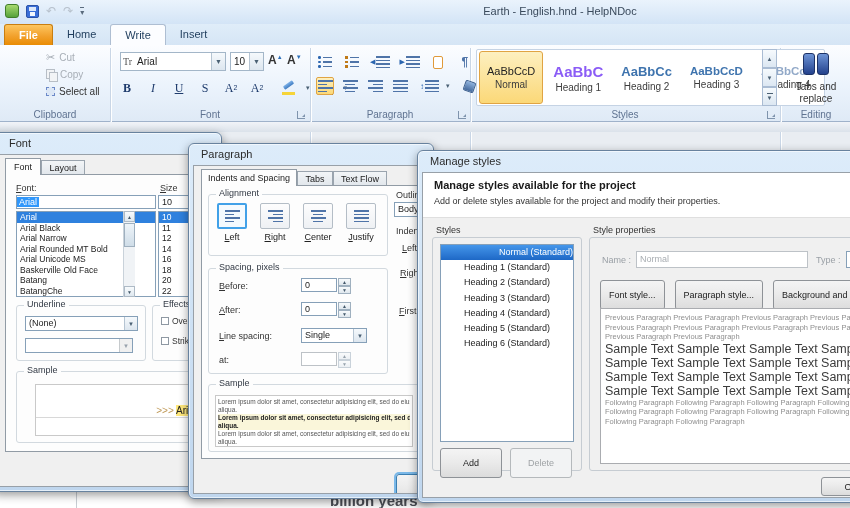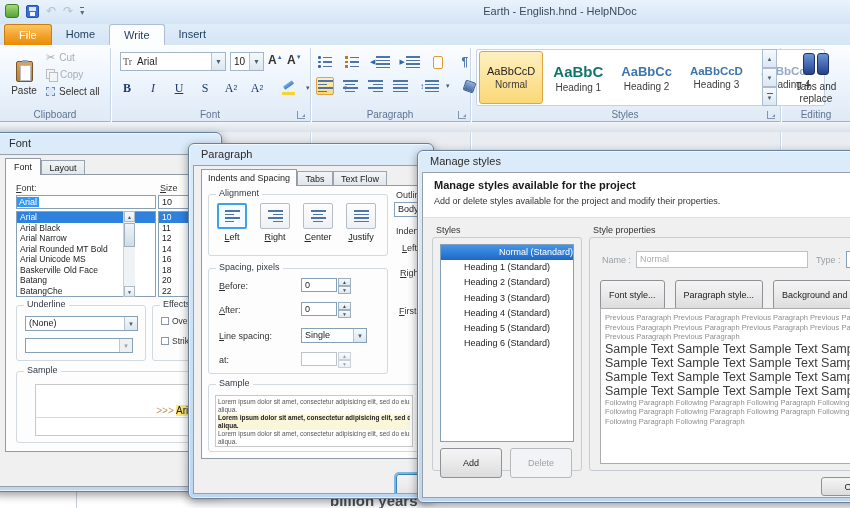--- a/index.html
+++ b/index.html
@@ -15,21 +15,21 @@
   .save-ic:before{content:"";position:absolute;left:2px;top:1px;width:7px;height:4px;background:#dce8fa;}
   .save-ic:after{content:"";position:absolute;left:3px;bottom:1px;width:5px;height:4px;background:#f4f8fd;}
   .undo-ic,.redo-ic{font-size:12px;line-height:12px;color:#b7c1cc;}
   .qat-drop{font-size:8px;color:#5a6b7d;border-top:1px solid #5a6b7d;line-height:7px;padding-top:1px;}
   #win-title{position:absolute;left:420px;top:5px;width:280px;text-align:center;font-size:11px;color:#3a4a5c;}
 
   
   #tabstrip{position:absolute;left:0;top:24px;width:850px;height:21px;background:linear-gradient(#e0edf9,#d5e5f5);}
   #tabstrip{display:flex;align-items:flex-end;padding-left:4px;}
   .rtab{height:21px;line-height:21px;padding:0 14px;font-size:11px;color:#1e3c5c;border-radius:3px 3px 0 0;}
-  .rtab.file{background:linear-gradient(#fdc65f,#f2a12d 55%,#e98c04);color:#fff;font-weight:normal;border:1px solid #c97e10;border-bottom:none;}
+  .rtab.file{background:linear-gradient(#fdc65f,#f2a12d 55%,#e98c04);color:#fff;font-weight:bold;border:1px solid #c97e10;border-bottom:none;}
   .rtab.active{background:#fcfdff;border:1px solid #aebed2;border-bottom:none;color:#1e3c5c;}
 
   
   #ribbon{position:absolute;left:0;top:45px;width:850px;height:77px;background:linear-gradient(#fcfdff,#ebf3fc 55%,#dfeaf6);border-bottom:1px solid #9fb2ca;}
   .vsep{position:absolute;top:3px;height:112px;width:1px;background:#c9d6e6;box-shadow:1px 0 0 #ffffff;}
   .gl{position:absolute;top:64px;height:13px;text-align:center;font-size:10px;color:#5f7391;}
   .launcher{position:absolute;top:66px;width:8px;height:8px;border-left:1px solid #7f94ad;border-bottom:1px solid #7f94ad;}
   .launcher:after{content:"";position:absolute;right:0;bottom:1px;width:0;height:0;border-top:3px solid transparent;border-left:3px solid transparent;border-bottom:3px solid #7f94ad;}
 
   .smallbtn{position:absolute;display:flex;gap:4px;align-items:center;font-size:10px;color:#333;}
@@ -84,21 +84,21 @@
   .ribbtn.sel{background:linear-gradient(#fdf0c0,#fbd878);border:1px solid #e0a443;}
   .lsp-ic{display:flex;align-items:center;gap:1px;}
   .lsp-ic .ud{font-size:8px;color:#2c66b0;}
   .bucket{width:11px;height:11px;background:linear-gradient(#8fb3de,#44699c);transform:rotate(20deg);border-radius:2px;border:1px solid #3c5f8e;}
 
   
   #gallery{position:absolute;left:476px;top:4px;height:57px;display:flex;gap:2px;background:#ffffff;border:1px solid #c5d3e4;border-radius:2px;padding:1px 2px;}
   .gitem{display:flex;flex-direction:column;align-items:center;justify-content:center;gap:2px;padding:0 7px;border-radius:3px;border:1px solid transparent;}
   .gitem.selected{background:linear-gradient(#fdf0c0,#fbd878);border:1px solid #e0a443;}
   .pv-normal{font-size:11px;color:#222;}
-  .pv-h1{font-size:15px;font-weight:bold;color:#0f766e;}
+  .pv-h1{font-size:15px;font-weight:bold;color:#8b5cf6;}
   .pv-h2{font-size:13px;font-weight:bold;color:#3f74ae;}
   .pv-h3{font-size:11.5px;font-weight:bold;color:#3f74ae;}
   .pv-h4{font-size:11.5px;font-weight:bold;color:#92a9c8;}
   .glabel{font-size:10px;color:#3c3c3c;}
   .gscroll{position:absolute;left:762px;top:4px;width:15px;display:flex;flex-direction:column;}
   .gsbtn{height:19px;border:1px solid #aabcd3;background:linear-gradient(#f6fafd,#dce7f2);display:flex;align-items:center;justify-content:center;font-size:6px;color:#4a6073;flex-direction:column;}
   .gsbtn .bar{width:6px;height:1px;background:#4a6073;margin-bottom:1px;}
   
   .binoc{display:flex;gap:2px;}
   .binoc span{width:12px;height:22px;background:linear-gradient(#6e94d6,#23418c);border-radius:3px;border:1px solid #1d3266;}
@@ -180,24 +180,20 @@
       <div class="rtab active">Write</div>
       <div class="rtab">Insert</div>
     </div>
 
   <div id="ribbon">
     <div class="vsep" style="left:110px"></div>
     <div class="vsep" style="left:310px"></div>
     <div class="vsep" style="left:470px"></div>
     <div class="vsep" style="left:780px"></div>
 
-    <div id="paste-btn">
-      <span class="clipb"></span>
-      <span>Paste</span>
-    </div>
     <div class="smallbtn grayed" style="left:46px;top:7px">
       <span class="scis">✂</span>
       <span>Cut</span>
     </div>
     <div class="smallbtn grayed" style="left:46px;top:24px">
       <span class="copy-ic"></span>
       <span>Copy</span>
     </div>
     <div class="smallbtn" style="left:46px;top:41px">
       <span class="selall-ic"></span>

